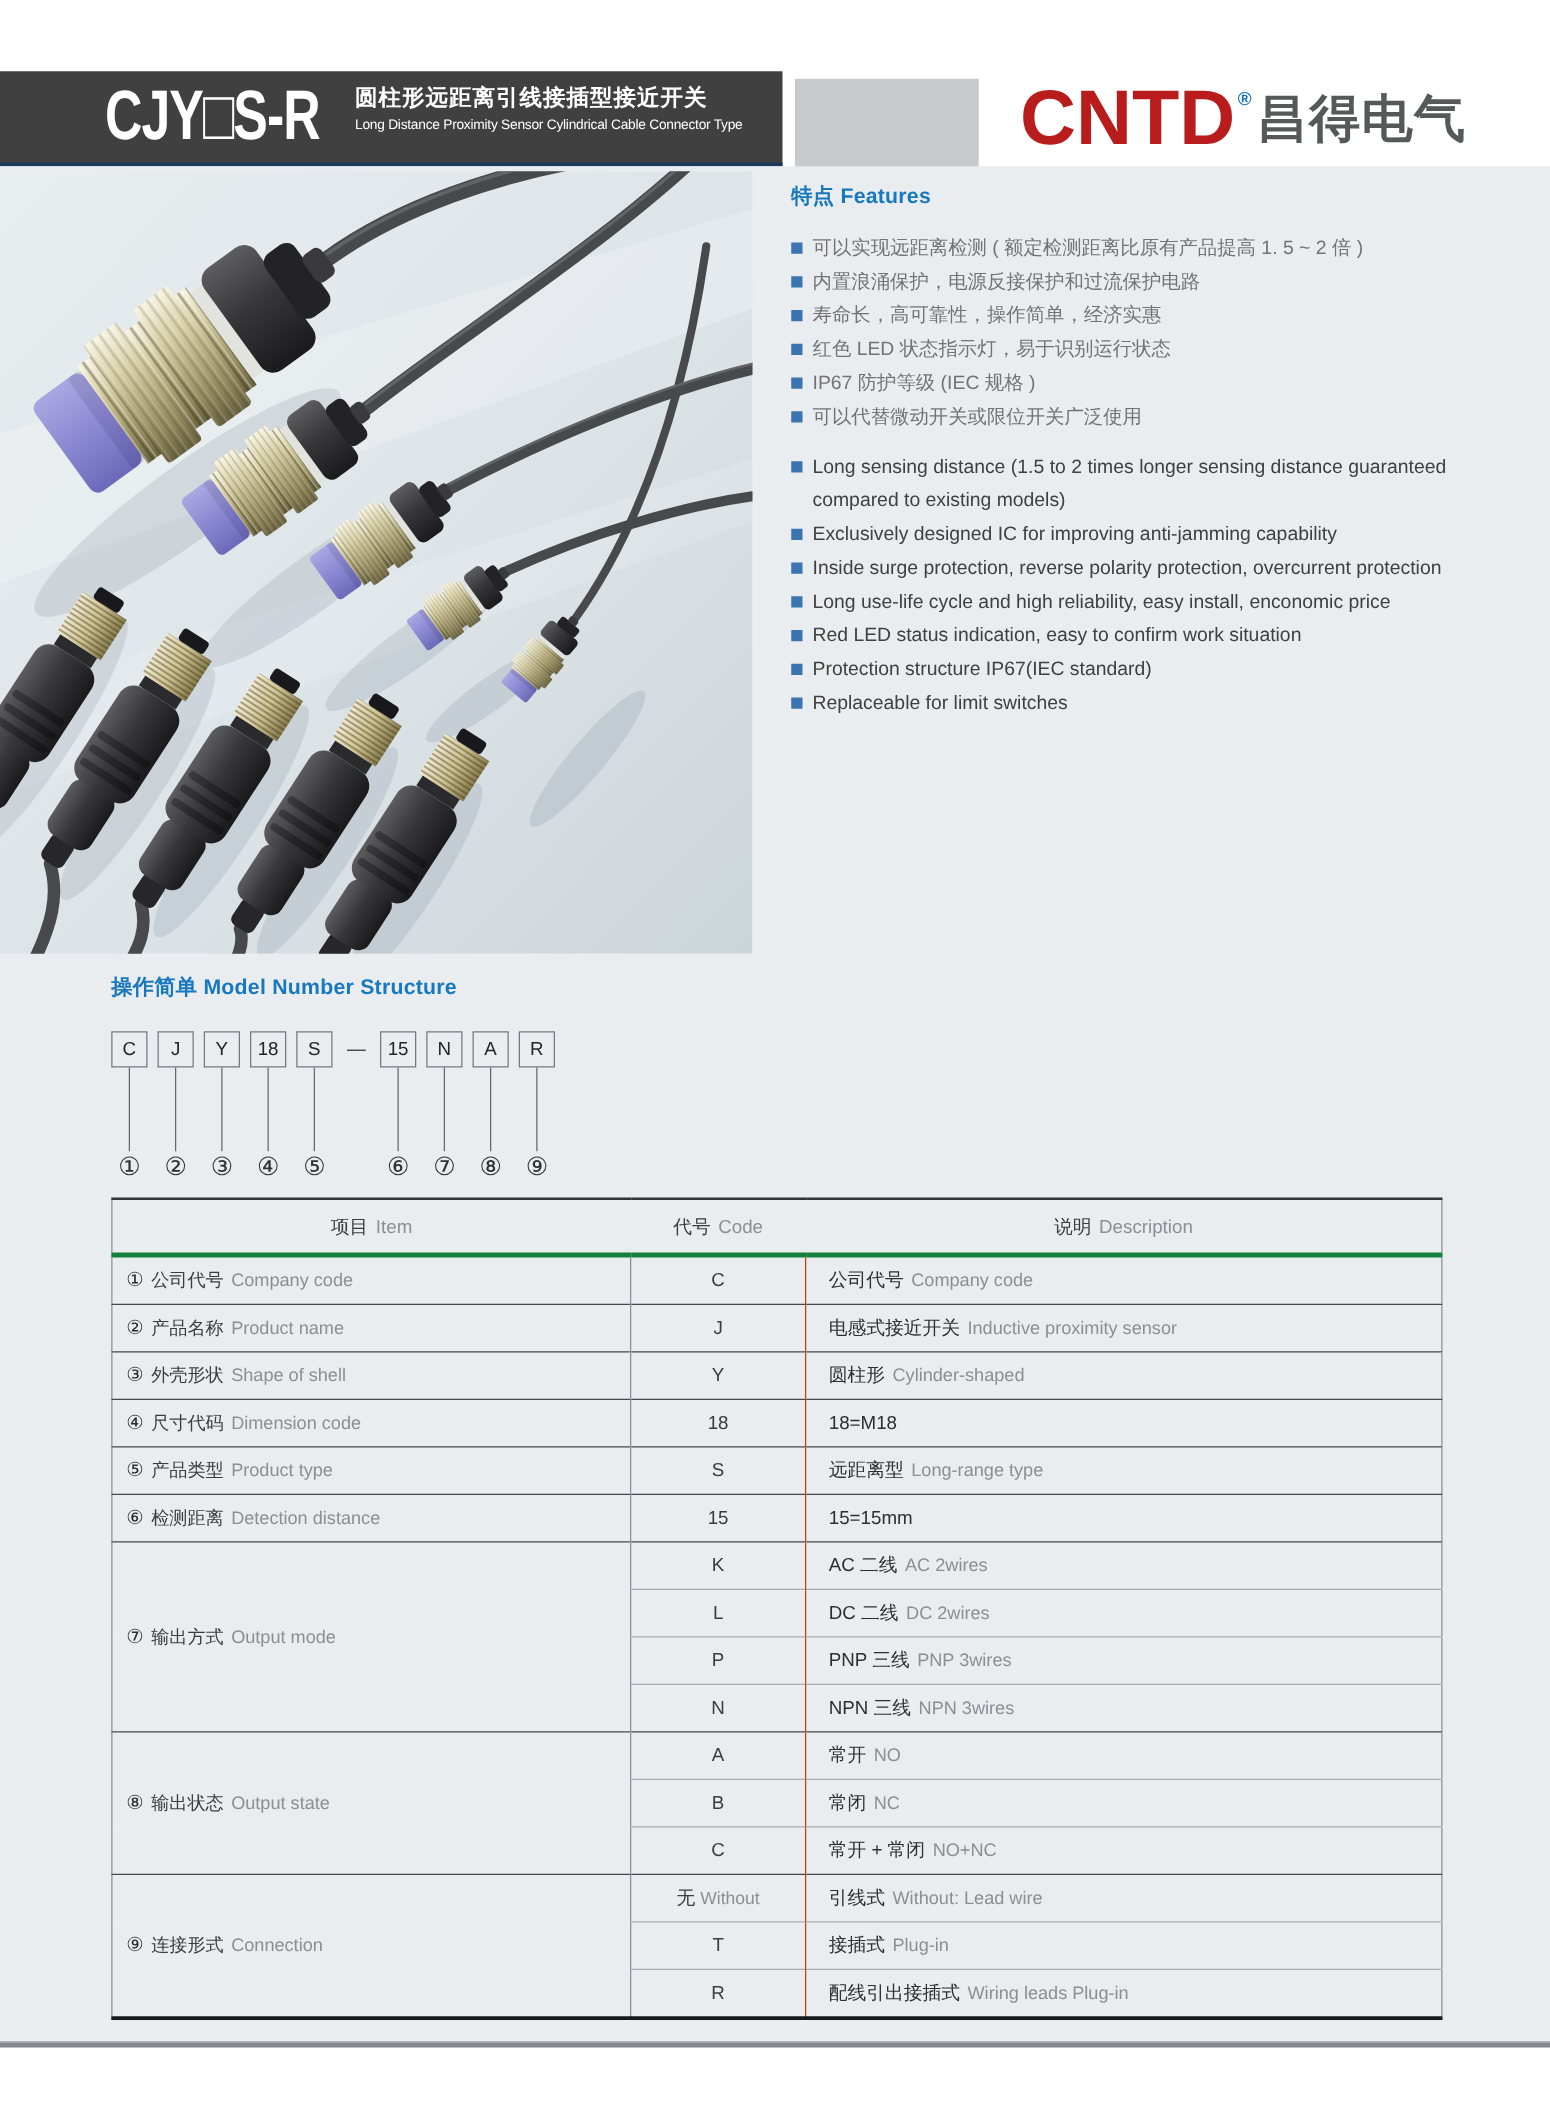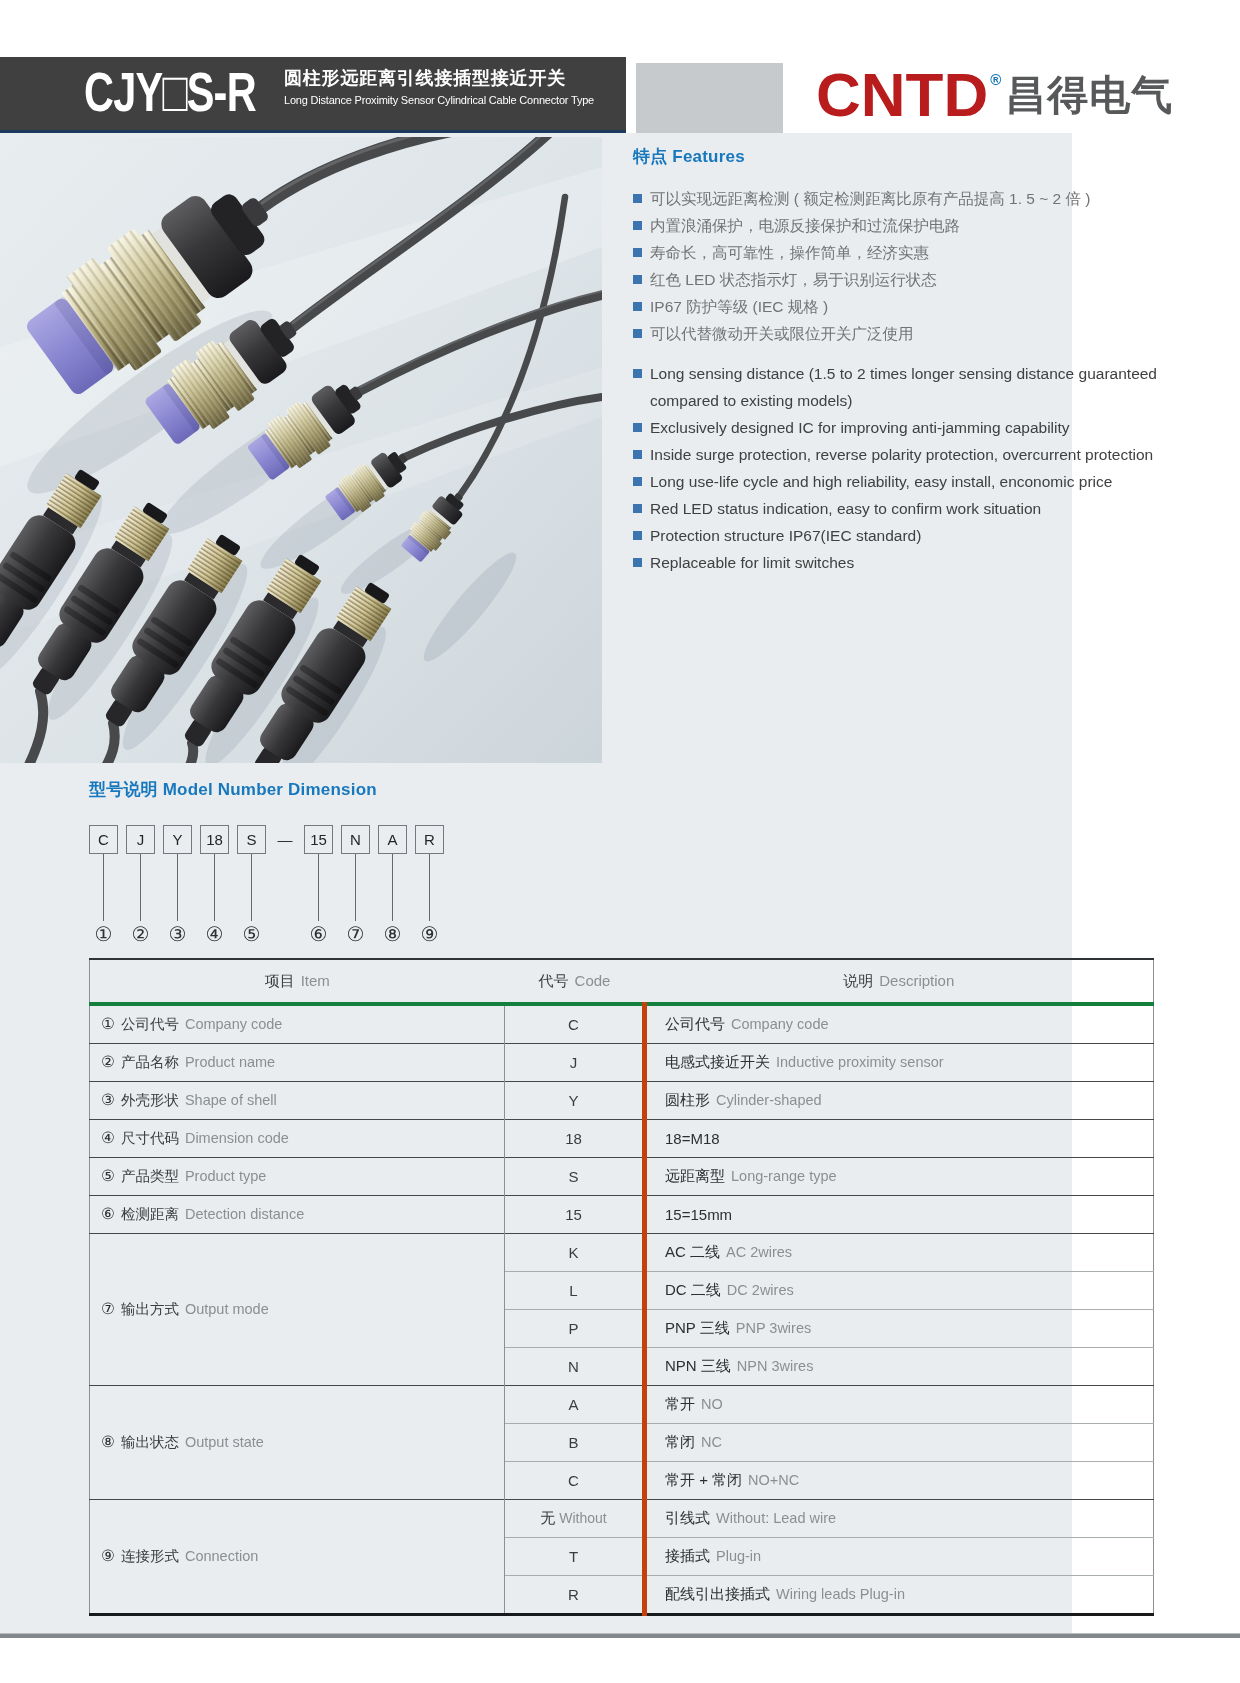--- a/index.html
+++ b/index.html
@@ -16,21 +16,21 @@
   .header-titles{position:absolute;left:284px;top:6px;width:335px;}
   .title-cn{font-size:18px;font-weight:bold;color:#ffffff;letter-spacing:0.8px;line-height:30px;white-space:nowrap;}
   .title-en{font-size:11px;color:#ffffff;letter-spacing:-0.2px;line-height:15px;white-space:nowrap;}
   .gray-box{position:absolute;left:636px;top:6px;width:147px;height:84px;background:#c6cacd;}
   .brand{position:absolute;left:816px;top:0;height:76px;display:flex;align-items:center;}
   .brand-en{font-size:62px;font-weight:bold;color:#b91c1c;letter-spacing:0;line-height:1;}
   .brand-reg{font-size:15px;font-weight:bold;color:#1273b8;position:relative;top:-16px;margin:0 4px 0 2px;}
   .brand-cn{font-size:41px;font-weight:bold;color:#56585a;letter-spacing:1px;line-height:1;}
 
   
-  .content{position:absolute;top:133px;left:0;width:1072px;height:1500px;background:#e9edf0;}
+  .content{position:absolute;top:133px;left:0;width:1240px;height:1500px;background:#e9edf0;}
   .footer-rule{position:absolute;top:1633px;left:0;width:1240px;height:4px;background:#82888c;
                border-top:1px solid #b9bec1;}
 
   
   .photo{position:absolute;left:0;top:4px;width:602px;height:626px;}
 
   
   .features{position:absolute;left:633px;top:12px;width:524px;}
   .section-heading{font-size:17px;font-weight:bold;color:#1878be;letter-spacing:0.2px;}
   .feat-list{margin-top:17px;}
@@ -58,21 +58,21 @@
               table-layout:fixed;background:transparent;
               border:1px solid #8b9094;border-top:2px solid #303335;border-bottom:3px solid #17191b;}
   .spec-table th{height:40px;font-size:15px;font-weight:normal;text-align:center;
                  border-bottom:4px solid #15803d;}
   .spec-table td{height:37px;padding:0;}
   .spec-table .cn{color:#3a3d3f;}
   .spec-table .en{color:#8b8f92;margin-left:6px;}
   .spec-table td.item-cell{padding-left:11px;font-size:14.5px;}
   .spec-table td.code-cell{text-align:center;font-size:15px;color:#2d2f31;border-left:1px solid #8b9094;}
   .spec-table td.code-cell .en{font-size:14px;margin-left:4px;}
-  .spec-table td.desc-cell{padding-left:18px;font-size:14.5px;border-left:5px solid #c2410c;}
+  .spec-table td.desc-cell{padding-left:18px;font-size:14.5px;border-left:1px solid #c2410c;}
   .spec-table td.desc-cell .cn{color:#2d2f31;font-size:15px;}
   .spec-table tr.group-start td{border-top:1px solid #44484b;}
   .spec-table tr.sub td{border-top:1px solid #a8adb0;}
   .spec-table .idx{font-size:15.5px;color:#2b2e30;margin-right:6px;}
 </style>
 </head>
 <body>
 
 <div class="page">
 
@@ -264,21 +264,21 @@
             <span class="feat-text">Protection structure IP67(IEC standard)</span>
           </div>
           <div class="feat-item">
             <span class="feat-bullet"></span>
             <span class="feat-text">Replaceable for limit switches</span>
           </div>
         </div>
     </div>
 
     <div class="model-structure">
-      <div class="section-heading">型号说明 Model Number Dimension</div>
+      <div class="section-heading">操作简单 Model Number Structure</div>
       <div class="segments">
           <div class="seg">
             <div class="seg-box">C</div>
             <div class="seg-line"></div>
             <div class="seg-circle">①</div>
           </div>
           <div class="seg">
             <div class="seg-box">J</div>
             <div class="seg-line"></div>
             <div class="seg-circle">②</div>

